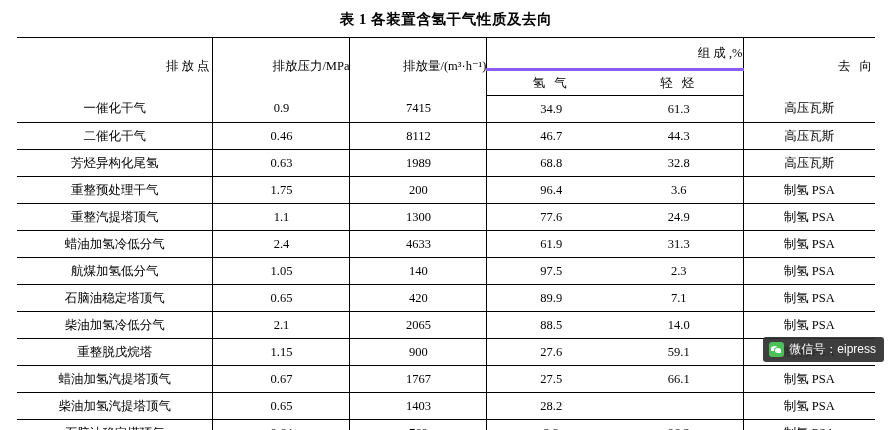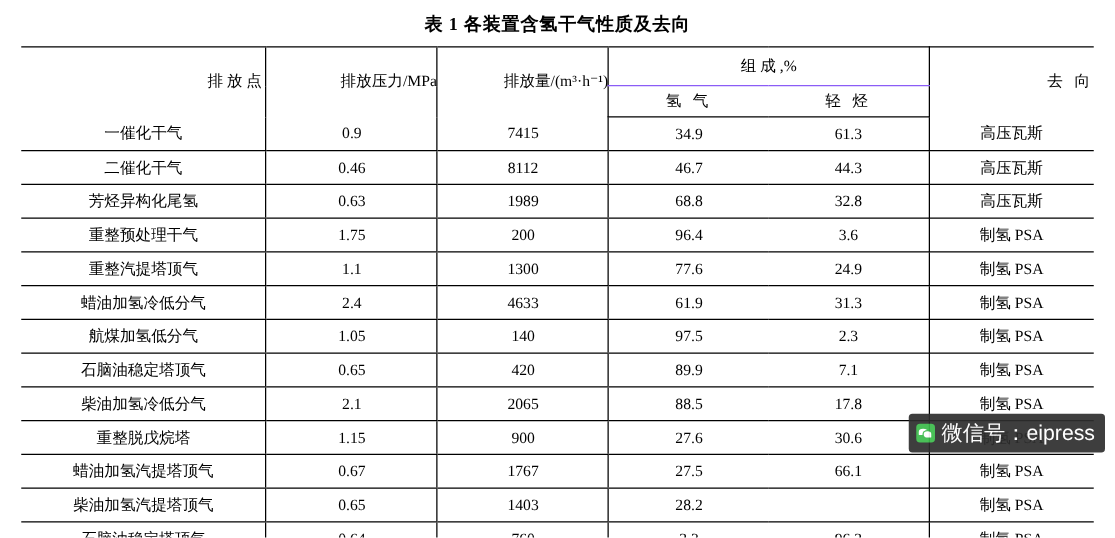--- a/index.html
+++ b/index.html
@@ -48,21 +48,22 @@
     border: 0;
     padding: 0;
     text-align: center;
     vertical-align: middle;
     font-weight: normal;
   }
   table.data tr.head-top th {
     border-top: 1.6px solid #000;
   }
   table.data tr.head-top th.sub-split {
-    border-bottom: 1px solid #8b5cf6;
+    border-bottom: 3px solid #8b5cf6;
+    text-align: right;
   }
   table.data tr.head-sub th {
     border-bottom: 1.2px solid #000;
   }
   table.data tr.head-top th {
     height: 30px;
   }
   table.data tr.head-sub th {
     height: 24px;
   }
@@ -95,21 +96,21 @@
     position: absolute;
     right: 8px;
     bottom: 6px;
     display: flex;
     align-items: center;
     gap: 5px;
     background: #2e2e2e;
     color: #ffffff;
     padding: 4px 8px 4px 6px;
     border-radius: 3px;
-    font-size: 17px;
+    font-size: 12px;
     font-family: "Liberation Sans", sans-serif;
     opacity: 0.92;
   }
   .wm-logo {
     width: 15px;
     height: 15px;
     border-radius: 3px;
     background: #3bbb4a;
     position: relative;
     flex: 0 0 auto;
@@ -224,29 +225,29 @@
         <td class="vl">420</td>
         <td class="vl">89.9</td>
         <td class="vr">7.1</td>
         <td>制氢 PSA</td>
       </tr>
       <tr>
         <td>柴油加氢冷低分气</td>
         <td class="vl">2.1</td>
         <td class="vl">2065</td>
         <td class="vl">88.5</td>
-        <td class="vr">17.8</td>
+        <td class="vr">14.0</td>
         <td>制氢 PSA</td>
       </tr>
       <tr>
         <td>重整脱戊烷塔</td>
         <td class="vl">1.15</td>
         <td class="vl">900</td>
         <td class="vl">27.6</td>
-        <td class="vr">30.6</td>
+        <td class="vr">59.1</td>
         <td>制氢 PSA</td>
       </tr>
       <tr>
         <td>蜡油加氢汽提塔顶气</td>
         <td class="vl">0.67</td>
         <td class="vl">1767</td>
         <td class="vl">27.5</td>
         <td class="vr">66.1</td>
         <td>制氢 PSA</td>
       </tr>

